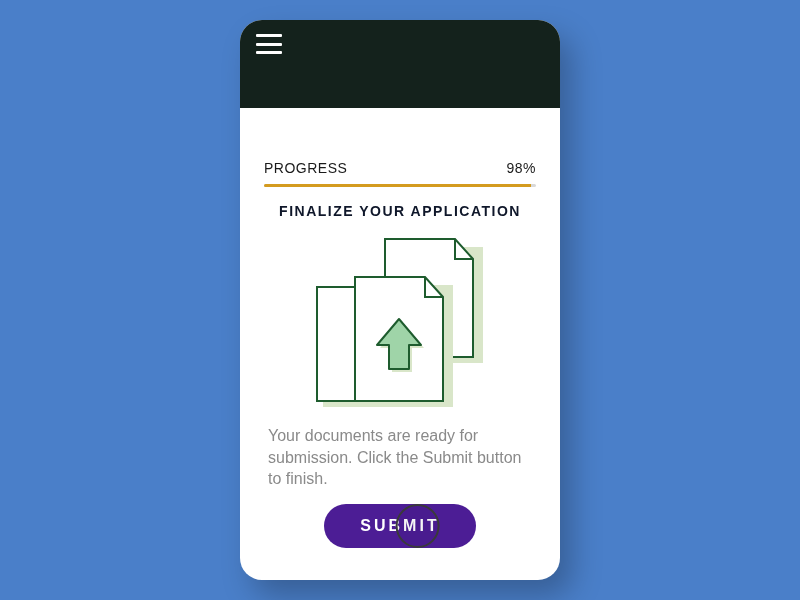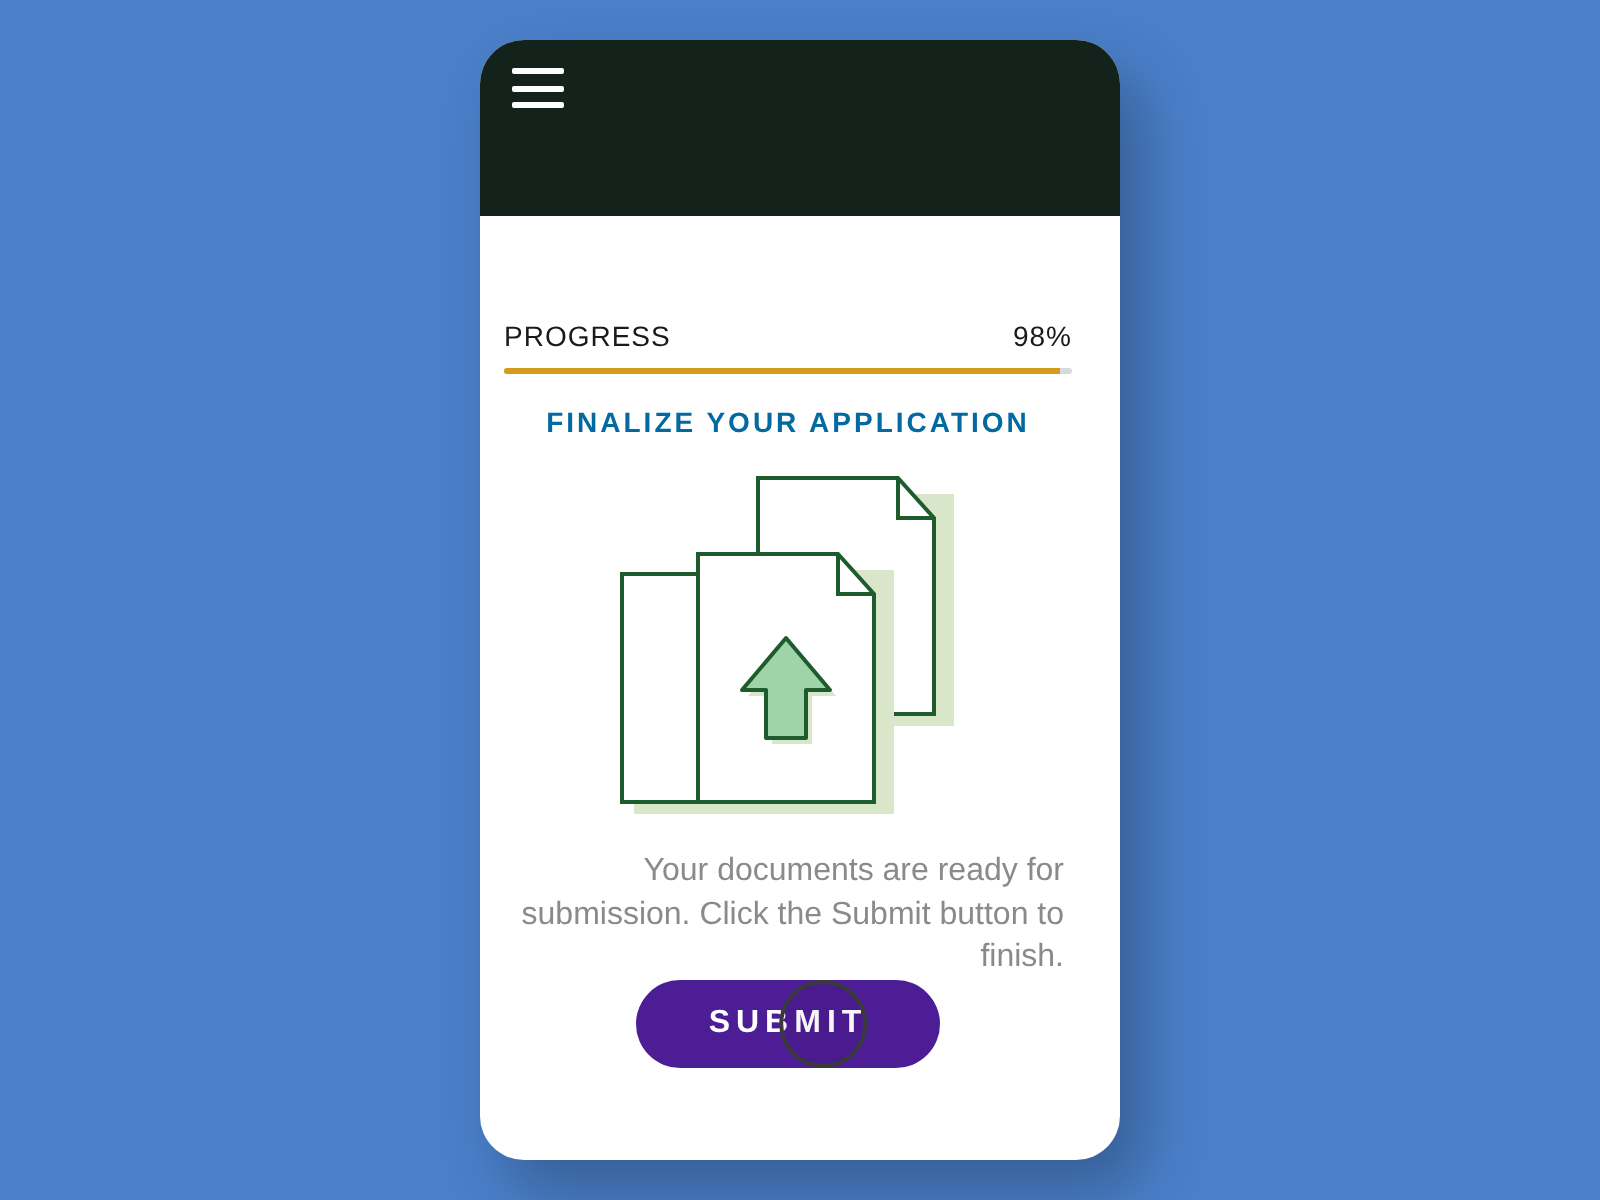--- a/index.html
+++ b/index.html
@@ -40,21 +40,21 @@
       cursor: pointer;
     }
     .hamburger span {
       display: block;
       height: 3px;
       background: #fff;
       border-radius: 1px;
     }
     .content {
       flex: 1;
-      padding: 24px 24px 16px 12px;
+      padding: 24px 24px 16px 24px;
       display: flex;
       flex-direction: column;
     }
     .progress-row {
       display: flex;
       justify-content: space-between;
       align-items: baseline;
       font-size: 14px;
       letter-spacing: 0.5px;
       color: #1a1a1a;
@@ -69,38 +69,39 @@
       border-radius: 2px;
       overflow: hidden;
       margin-bottom: 16px;
     }
     .progress-fill {
       height: 100%;
       width: 98%;
       background: #d49b1f;
     }
     .section-title {
-      color: #0369a1;
+      color: #0f172a;
       font-weight: 800;
       letter-spacing: 1.5px;
       font-size: 14px;
       text-align: center;
       margin-bottom: 14px;
     }
     .illustration {
       position: relative;
       width: 190px;
       height: 180px;
       margin: 0 auto 12px auto;
     }
     .description {
-      text-align: right;
+      text-align: left;
       color: #8a8a8a;
       font-size: 16px;
       line-height: 1.35;
+      margin-bottom: 14px;
       padding: 0 4px;
       font-weight: 300;
     }
     .submit-row {
       display: flex;
       justify-content: center;
       position: relative;
     }
     .submit-btn {
       background: #4c1d95;

